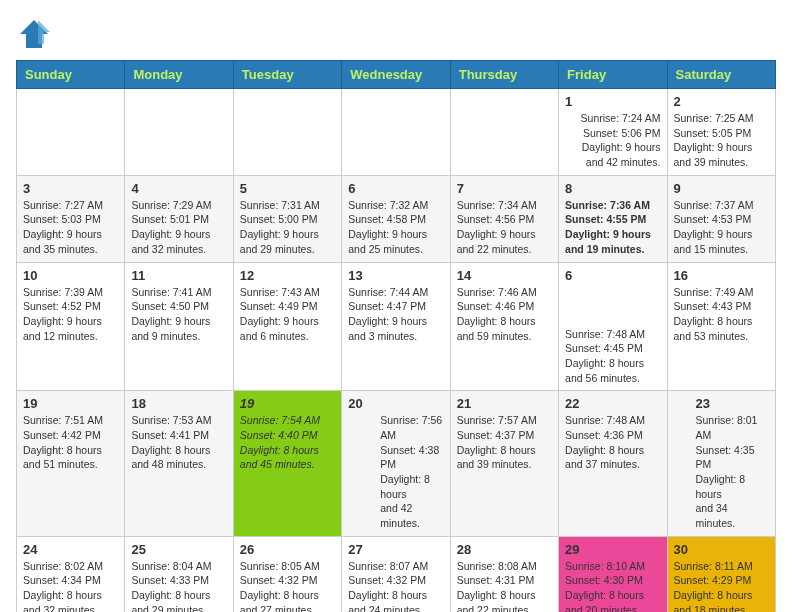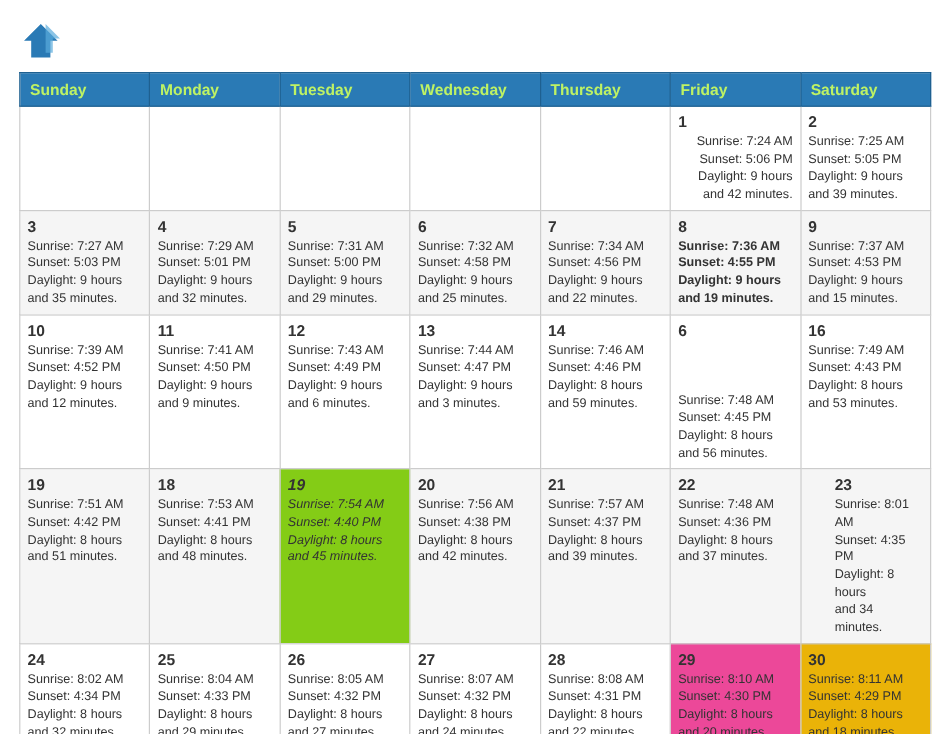--- a/index.html
+++ b/index.html
@@ -262,21 +262,21 @@
         </td>
         <td style="background: #84cc16; font-style: italic;">
           <span class="day-number">19</span>
           <div class="day-info" style="white-space: pre-line;">Sunrise: 7:54 AM
 Sunset: 4:40 PM
 Daylight: 8 hours
 and 45 minutes.</div>
         </td>
         <td style="background: rgb(245, 245, 245);">
           <span class="day-number">20</span>
-          <div class="day-info" style="white-space: pre-line;">Sunrise: 7:56 AM
+          <div class="day-info" style="white-space: pre-line; margin-left: 32px;">Sunrise: 7:56 AM
 Sunset: 4:38 PM
 Daylight: 8 hours
 and 42 minutes.</div>
         </td>
         <td style="background: rgb(245, 245, 245);">
           <span class="day-number">21</span>
           <div class="day-info" style="white-space: pre-line;">Sunrise: 7:57 AM
 Sunset: 4:37 PM
 Daylight: 8 hours
 and 39 minutes.</div>

